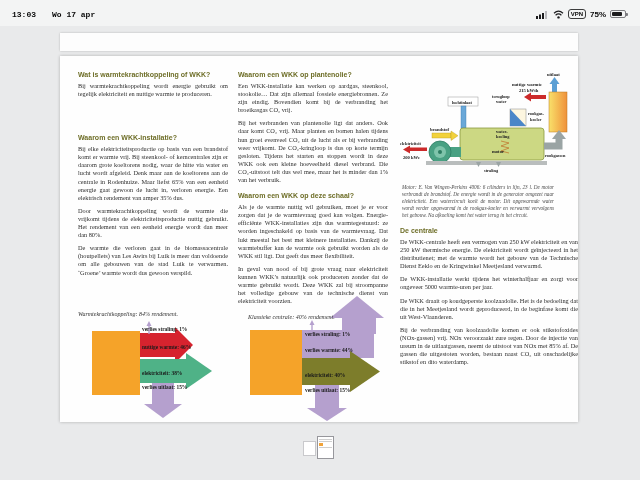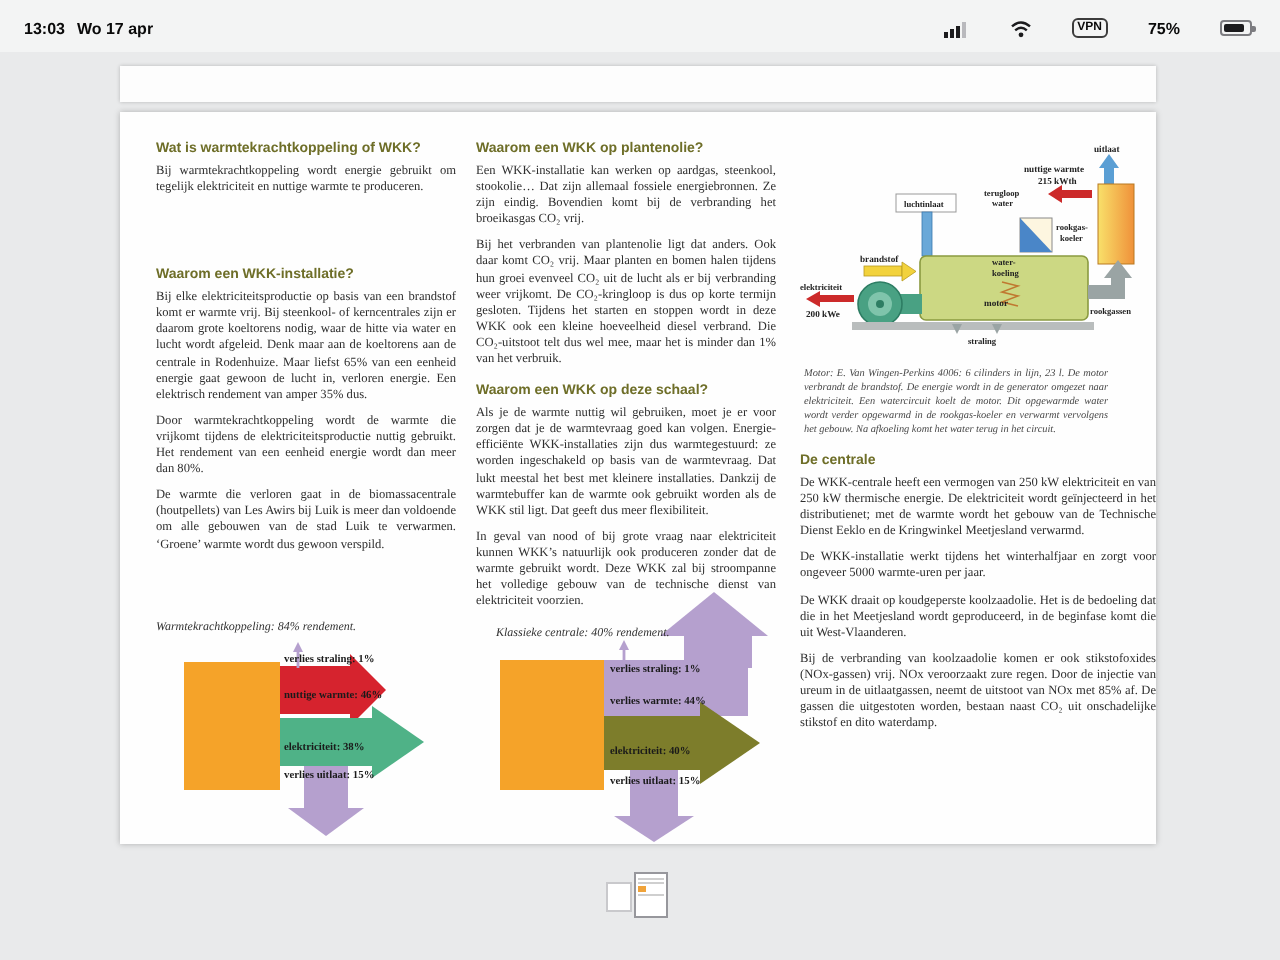--- a/index.html
+++ b/index.html
@@ -4,22 +4,22 @@
 <style>
   * { margin:0; padding:0; box-sizing:border-box; }
   html,body { width:640px; height:480px; }
   body { font-family:"Liberation Serif", serif; }
   .screen { position:relative; width:640px; height:480px; background:#e9eaeb; overflow:hidden; }
 
   
   .status-bar { position:absolute; top:0; left:0; right:0; height:26px; background:#f3f4f4;
     display:flex; justify-content:space-between; align-items:center; padding:2px 12px 0 12px;
     font-family:"Liberation Sans", sans-serif; font-size:8px; font-weight:bold; color:#0a0a0a; }
-  .status-left { display:flex; gap:6px; align-items:center; }
-  .status-right { display:flex; gap:20px; align-items:center; }
+  .status-left { display:flex; gap:16px; align-items:center;font-family:Liberation Mono, monospace; }
+  .status-right { display:flex; gap:4px; align-items:center; }
   .vpn-badge { border:1px solid #3c3c3c; border-radius:3px; padding:0 2px; font-size:6px; line-height:8px; font-weight:bold; }
   .battery { position:relative; width:16px; height:8px; border:1px solid #7c7c80; border-radius:2px; margin-right:2px; }
   .battery .fill { position:absolute; left:1px; top:1px; bottom:1px; width:71%; background:#1b1b1d; border-radius:1px; }
   .battery:after { content:""; position:absolute; right:-3px; top:2px; width:2px; height:3px; background:#7c7c80; border-radius:0 1px 1px 0; }
 
   
   .prev-page { position:absolute; left:60px; top:33px; width:518px; height:18px; background:#fdfdfd;
     box-shadow:0 0 2px rgba(0,0,0,.22); }
   .page { position:absolute; left:60px; top:56px; width:518px; height:366px; background:#fefefe;
     box-shadow:0 0 3px rgba(0,0,0,.25); }

